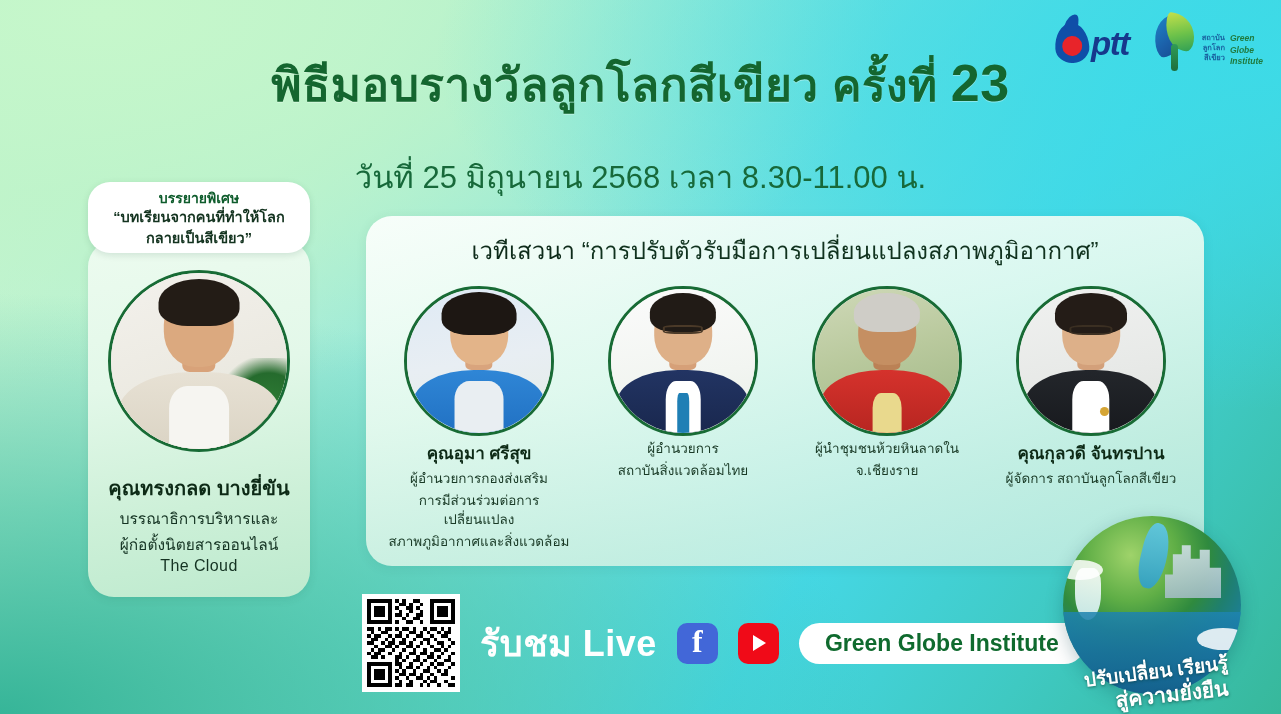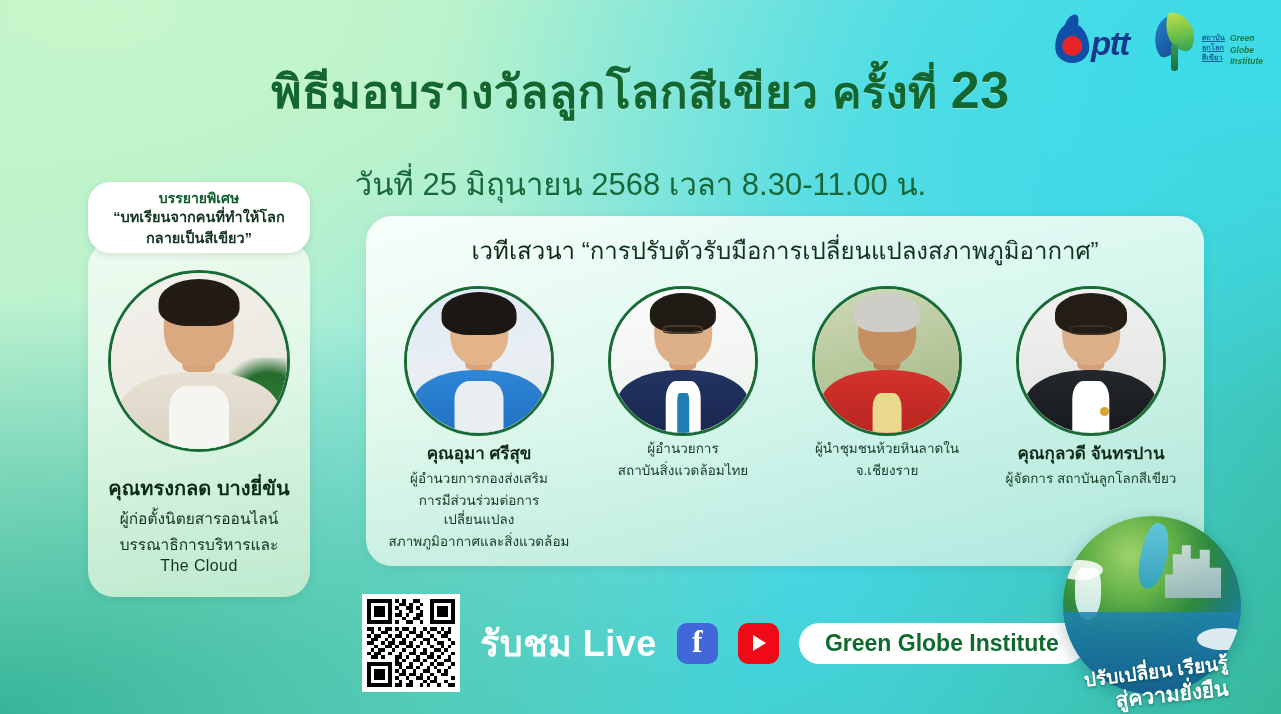--- a/index.html
+++ b/index.html
@@ -17,21 +17,21 @@
     overflow:hidden;
     background:
       radial-gradient(ellipse 120% 90% at 100% 8%,  rgba(61,219,232,0.95) 0%, rgba(61,219,232,0.55) 28%, rgba(61,219,232,0.0) 55%),
       radial-gradient(ellipse 110% 95% at 0% 100%,  rgba(52,180,151,0.98) 0%, rgba(62,189,158,0.6) 30%, rgba(62,189,158,0.0) 62%),
       radial-gradient(ellipse 100% 85% at 8% 2%,    rgba(198,247,203,1) 0%, rgba(190,244,200,0.75) 30%, rgba(170,238,205,0.0) 62%),
       linear-gradient(125deg, #c8f6cd 0%, #b8f0d6 22%, #79e2dd 48%, #45d7e4 68%, #3fc9c2 84%, #37b89b 100%);
   }
 
   
   .header {
-    position:absolute; top:55px; left:0; width:1281px;
+    position:absolute; top:48px; left:0; width:1281px;
     text-align:center;
   }
   .title-line {
     font-size:46px; font-weight:bold; letter-spacing:0.5px;
     color:#14662f;
     text-shadow:0 1px 0 rgba(255,255,255,0.35);
     white-space:nowrap;
   }
   .title-line .ord { font-size:44px; }
   .title-line .num { font-size:52px; }
@@ -80,21 +80,21 @@
     background:linear-gradient(160deg,#c6e04b,#6dc24a 55%,#2e9e55);
     border-radius:10% 80% 20% 70% / 20% 70% 30% 80%;
     transform:rotate(9deg);
   }
   .ggi-stem{
     position:absolute; left:20px; top:30px; width:7px; height:27px;
     background:linear-gradient(180deg,#2f9c57,#1d6e3c);
     border-radius:4px;
   }
   .ggi-txt { display:flex; gap:5px; padding-bottom:4px; }
-  .ggi-th { font-size:7.5px; line-height:1.32; color:#185f9e; font-weight:bold; text-align:left;text-decoration:underline; }
+  .ggi-th { font-size:7.5px; line-height:1.32; color:#185f9e; font-weight:bold; text-align:right; }
   .ggi-en { font-size:8.5px; line-height:1.36; color:#1f7a3e; font-weight:bold; font-style:italic; text-align:left; }
 
   
   .keynote { position:absolute; left:88px; top:182px; width:222px; }
 
   .keynote-badge {
     position:relative; z-index:3;
     background:#ffffff; border-radius:22px;
     padding:8px 10px 5px;
     text-align:center;
@@ -283,22 +283,22 @@
           <div class="bg" style="background:linear-gradient(160deg,#f3f1ec 0%,#eceae2 55%,#dfe7d8 100%)"></div>
           <div style="position:absolute;right:-6px;bottom:6%;width:46%;height:46%;background:radial-gradient(circle at 70% 60%, #2f7d35 0%, #256b2d 45%, rgba(37,107,45,0) 70%);border-radius:40% 10% 50% 20%;"></div>
           <div class="body" style="background:linear-gradient(180deg,#e7e1d4,#d9d2c2)"></div>
           <div class="shirt" style="background:#f6f5f1"></div>
           <div class="neck"></div>
           <div class="head" style="background:#dba97f"></div>
           <div class="hair" style="background:#231c16"></div>
         </div>
       </div>
       <div class="keynote-name">คุณทรงกลด บางยี่ขัน</div>
+      <div class="keynote-role">บรรณาธิการบริหารและ</div>
       <div class="keynote-role">ผู้ก่อตั้งนิตยสารออนไลน์</div>
-      <div class="keynote-role">บรรณาธิการบริหารและ</div>
       <div class="keynote-org">The Cloud</div>
     </div>
   </div>
 
   <div class="forum">
 
     <div class="forum-title">
       <span class="ft-bold">เวทีเสวนา</span>
       <span>“การปรับตัวรับมือการเปลี่ยนแปลงสภาพภูมิอากาศ”</span>
     </div>

